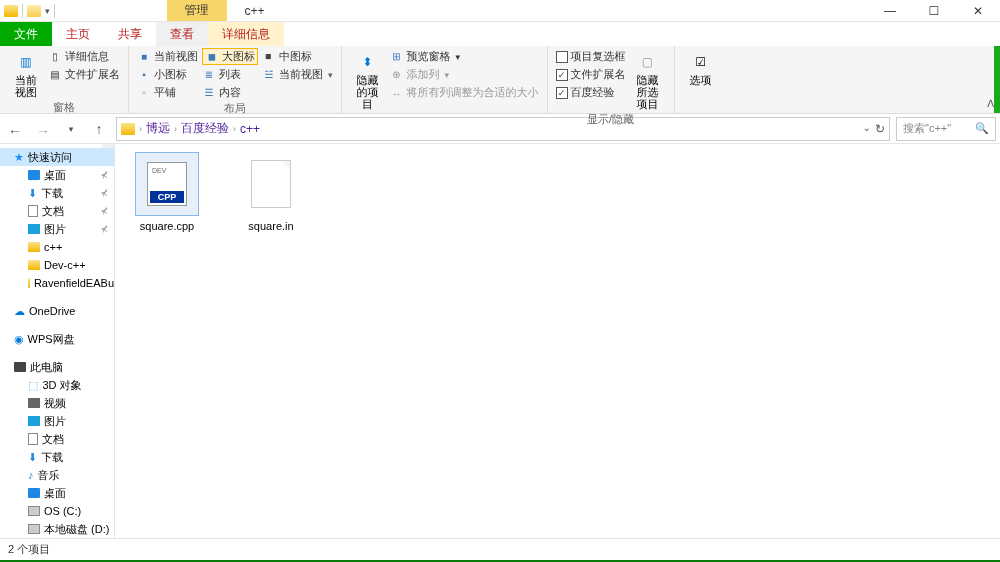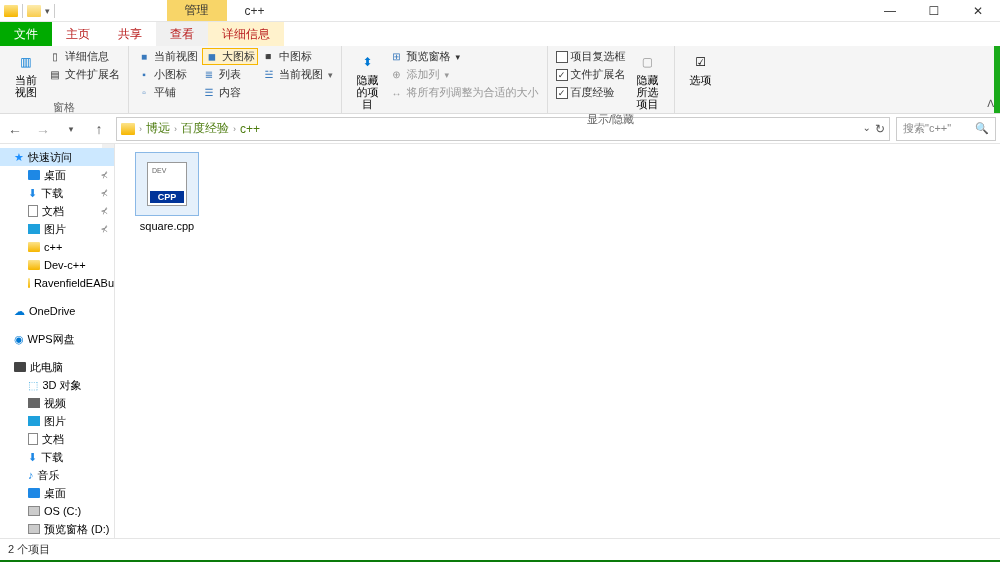--- a/index.html
+++ b/index.html
@@ -34,21 +34,21 @@
 .selected-layout { border: 1px solid #f6b600; background: #fff2cc; padding: 0 2px; }
 .ribbon-collapse { position: absolute; right: 6px; bottom: 4px; font-size: 10px; color: #555; cursor: pointer; }
 .green-side { position: absolute; right: 0; top: 0; width: 6px; height: 100%; background: #1aaa1a; }
 
 .nav { height: 30px; display: flex; align-items: center; padding: 0 4px; gap: 6px; border-bottom: 1px solid #e5e5e5; }
 .nav .arrow { width: 22px; height: 22px; display: flex; align-items: center; justify-content: center; color: #555; font-size: 14px; cursor: pointer; }
 .nav .arrow.disabled { color: #aaa; }
 .nav .crumb-box { flex: 1; height: 24px; border: 1px solid #ccc; display: flex; align-items: center; padding: 0 4px; gap: 4px; }
 .crumb-box .folder-ico { width: 14px; height: 12px; background: linear-gradient(#fce38a,#f6b600); border-radius: 1px; }
 .crumb-box .sep { color: #888; font-size: 9px; }
-.crumb-box .crumb { color: #4d7c0f; cursor: pointer; }
+.crumb-box .crumb { color: #4c1d95; cursor: pointer; }
 .crumb-box .right { margin-left: auto; display: flex; gap: 4px; color: #555; }
 .nav .search { width: 100px; height: 24px; border: 1px solid #ccc; display: flex; align-items: center; padding: 0 6px; color: #888; font-size: 11px; gap: 4px; }
 
 .main { display: flex; height: 394px; }
 .sidebar { width: 115px; border-right: 1px solid #e5e5e5; overflow-y: auto; padding-top: 4px; position: relative; }
 .sidebar-scroll { position: absolute; right: 0; top: 0; width: 12px; height: 16px; background: #f0f0f0; display: flex; align-items: center; justify-content: center; font-size: 8px; color: #666; }
 .tree-item { display: flex; align-items: center; height: 18px; padding-left: 14px; gap: 4px; font-size: 11px; cursor: pointer; position: relative; }
 .tree-item.l2 { padding-left: 28px; }
 .tree-item.selected { background: #cce8ff; }
 .tree-item .pin { position: absolute; right: 6px; color: #888; font-size: 9px; }
@@ -168,20 +168,21 @@
             <span>中图标</span>
           </div>
         <div class="small-item">
             <span class="ico-s" style="color:#3a7abd">☱</span>
             <span>当前视图</span>
             <span style="font-size:9px;margin-left:2px;color:#666">▾</span>
           </div>
         <div class="small-item"></div>
       </div>
     </div>
+    <div class="label">布局</div>
   </div>
 
   <div class="group">
     <div class="body">
       <div class="big-btn">
         <div class="ico" style="color:#0078d4">⬍</div>
         <div class="lbl">隐藏的项目</div>
       </div>
       <div class="stack">
         <div class="small-item">
@@ -344,31 +345,37 @@
     <div class="tree-item l2">
         <span class="ico-desktop"></span>
         <span>桌面</span>
       </div>
     <div class="tree-item l2">
         <span class="ico-disk"></span>
         <span>OS (C:)</span>
       </div>
     <div class="tree-item l2">
         <span class="ico-disk"></span>
-        <span>预览窗格 (D:)</span>
+        <span>本地磁盘 (D:)</span>
       </div>
   </div>
 
   <div class="content">
     <div class="file-item selected">
       <div class="thumb">
           <div class="cpp-badge"></div>
         </div>
       <div class="fname">square.cpp</div>
     </div>
+    <div class="file-item">
+      <div class="thumb">
+          <div class="blank-file"></div>
+        </div>
+      <div class="fname">square.in</div>
+    </div>
   </div>
 </div>
 
 <div class="status">
   <span>2 个项目</span>
 </div>
 
 <div class="taskbar">
   
   

